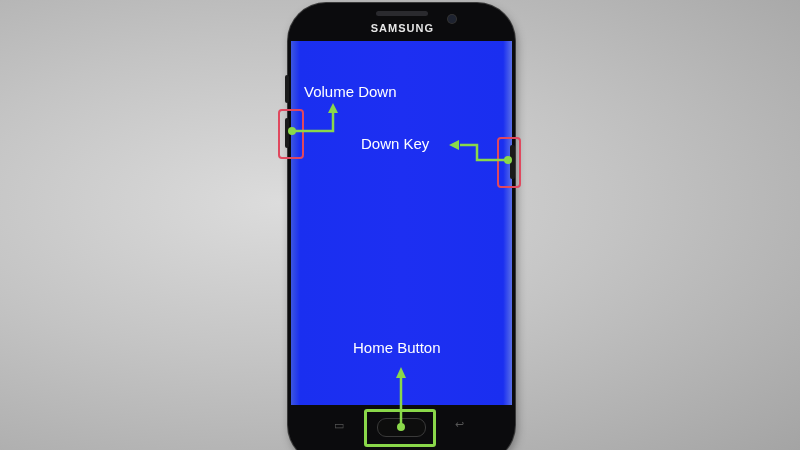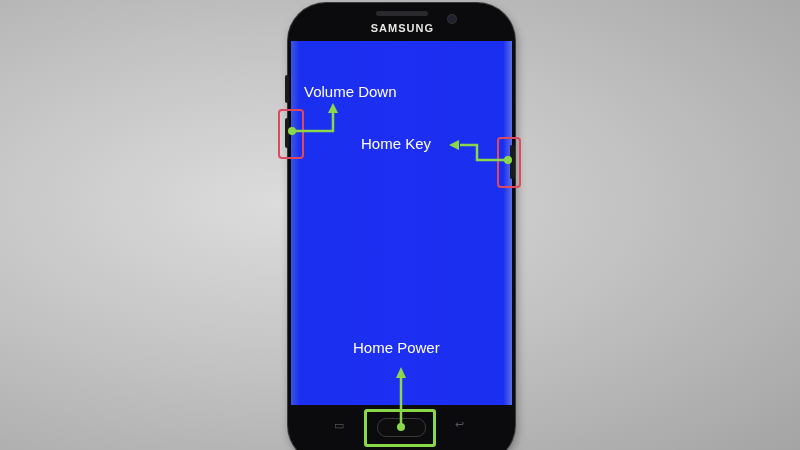--- a/index.html
+++ b/index.html
@@ -82,14 +82,14 @@
     <circle cx="292" cy="131" r="4"></circle>
     <polygon points="333,103 328,113 338,113"></polygon>
     <circle cx="508" cy="160" r="4"></circle>
     <polygon points="449,145 459,140 459,150"></polygon>
     <circle cx="401" cy="427" r="4"></circle>
     <polygon points="401,367 396,378 406,378"></polygon>
   </g>
 </svg>
 
 <div class="label" style="left:304px; top:83px;">Volume Down</div>
-<div class="label" style="left:361px; top:135px;">Home Key</div>
-<div class="label" style="left:353px; top:339px;">Home Power</div>
+<div class="label" style="left:361px; top:135px;">Down Key</div>
+<div class="label" style="left:353px; top:339px;">Home Button</div>
 
 </body></html>

